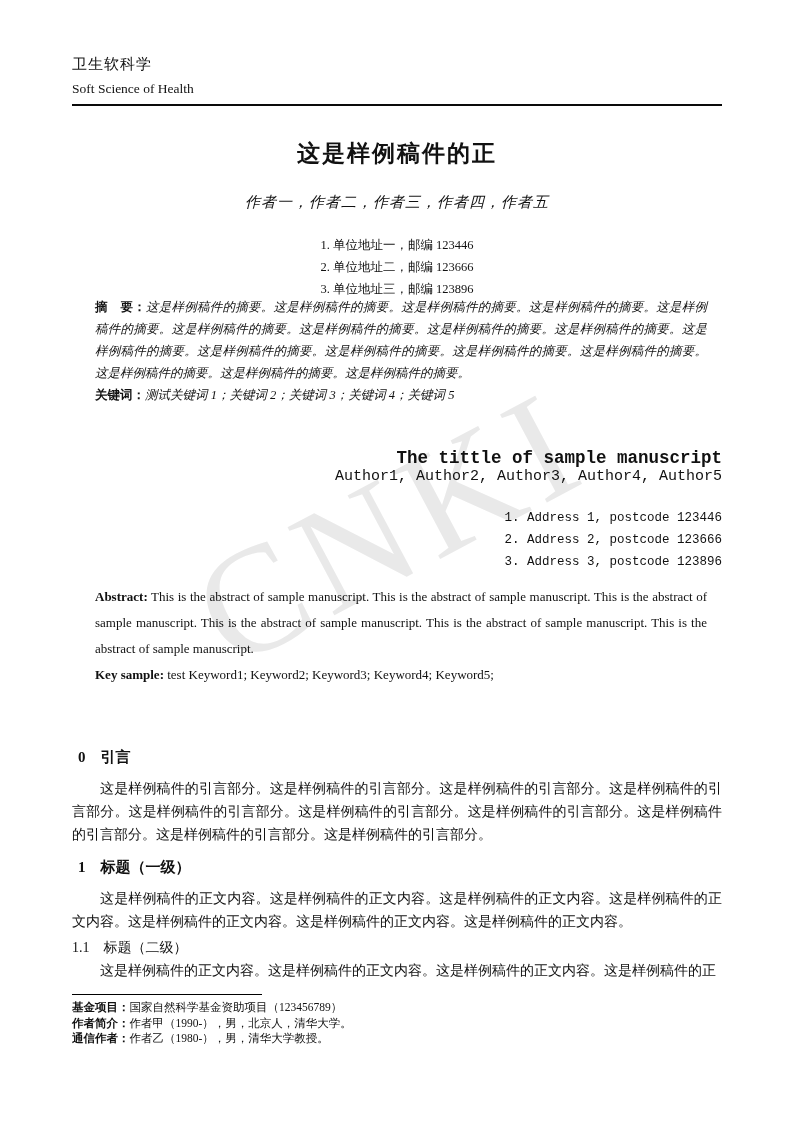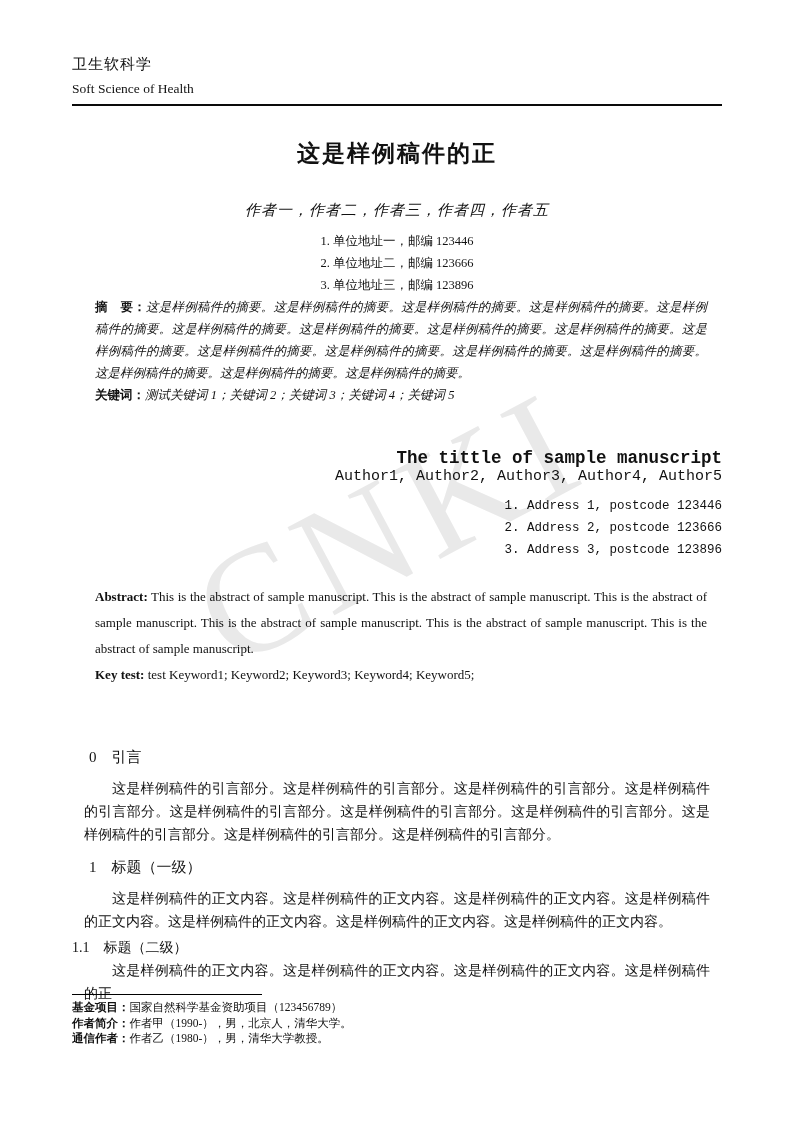--- a/index.html
+++ b/index.html
@@ -20,43 +20,43 @@
 
   
   .hdr { top:54px; left:72px; width:650px; text-align:left; }
   .hdr-cn { font-size:15px; line-height:20px; letter-spacing:1px; }
   .hdr-en { font-size:13.5px; line-height:18px; margin-top:6px; }
   .hdr-rule { top:104px; left:72px; width:650px; border-top:2.5px solid #0a0a0a; }
 
   
   .cn-head { top:138px; left:72px; width:650px; text-align:center; }
   .cn-title { font-size:23px; font-weight:bold; letter-spacing:2px; }
-  .cn-authors { margin-top:32px; font-size:15px; font-style:italic; letter-spacing:1px; }
-  .affil { margin-top:10px; font-size:12.5px; }
+  .cn-authors { margin-top:24px; font-size:15px; font-style:italic; letter-spacing:1px; }
+  .affil { margin-top:22px; font-size:12.5px; }
   .affil div { line-height:22px; }
 
   .cn-abs { top:296px; left:95px; width:612px; font-size:12.5px; line-height:22px;
             text-align:justify; font-style:italic; }
   .lbl { font-style:normal; font-weight:bold; }
   .cn-abs p { margin:0; }
 
   
   .en-head { top:448px; left:72px; width:650px; text-align:right;font-family:Liberation Mono, monospace; }
   .en-title { font-size:17.5px; font-weight:bold; }
   .en-authors { font-size:15px; }
   .en-abs { top:584px; left:95px; width:612px; font-size:13px; line-height:26px;
             text-align:justify; }
   .en-abs p { margin:0; }
 
   
   .body-sections { top:748px; left:72px; width:650px; font-size:14px; }
-  .sec-h1 { font-size:15px; font-weight:normal; margin:0 17px 10px; }
+  .sec-h1 { font-size:15px; font-weight:bold; margin:0 6px 10px; }
   .sec-h1.later { margin-top:12px; }
   .sec-h2 { font-size:14px; font-weight:normal; margin:4px 0 2px; }
-  .para { text-indent:2em; text-align:justify; line-height:23px; margin:0 12px 6px; }
+  .para { text-indent:2em; text-align:justify; line-height:23px; margin:0 0 6px; }
 
   
   .footnote { top:994px; left:72px; width:650px; font-size:11.5px; }
   .fn-rule { width:190px; border-top:1.5px solid #000; margin-bottom:5px; }
   .footnote div.fn-row { line-height:15.5px; }
 </style>
 </head>
 <body>
 
 <div class="page">
@@ -89,21 +89,21 @@
     <div class="en-authors">Author1, Author2, Author3, Author4, Author5</div>
     <div class="affil">
       <div>1. Address 1, postcode 123446</div>
       <div>2. Address 2, postcode 123666</div>
       <div>3. Address 3, postcode 123896</div>
     </div>
   </div>
 
   <div class="layer en-abs">
     <p><span class="lbl">Abstract:</span> <span>This is the abstract of sample manuscript. This is the abstract of sample manuscript. This is the abstract of sample manuscript. This is the abstract of sample manuscript. This is the abstract of sample manuscript. This is the abstract of sample manuscript.</span></p>
-    <p><span class="lbl">Key test:</span> <span>test Keyword1; Keyword2; Keyword3; Keyword4; Keyword5;</span></p>
+    <p><span class="lbl">Key sample:</span> <span>test Keyword1; Keyword2; Keyword3; Keyword4; Keyword5;</span></p>
   </div>
 
   <div class="layer body-sections">
     <div class="sec-h1">0　引言</div>
     <p class="para">这是样例稿件的引言部分。这是样例稿件的引言部分。这是样例稿件的引言部分。这是样例稿件的引言部分。这是样例稿件的引言部分。这是样例稿件的引言部分。这是样例稿件的引言部分。这是样例稿件的引言部分。这是样例稿件的引言部分。这是样例稿件的引言部分。</p>
 
     <div class="sec-h1 later">1　标题（一级）</div>
     <p class="para">这是样例稿件的正文内容。这是样例稿件的正文内容。这是样例稿件的正文内容。这是样例稿件的正文内容。这是样例稿件的正文内容。这是样例稿件的正文内容。这是样例稿件的正文内容。</p>
 
     <div class="sec-h2">1.1　标题（二级）</div>

